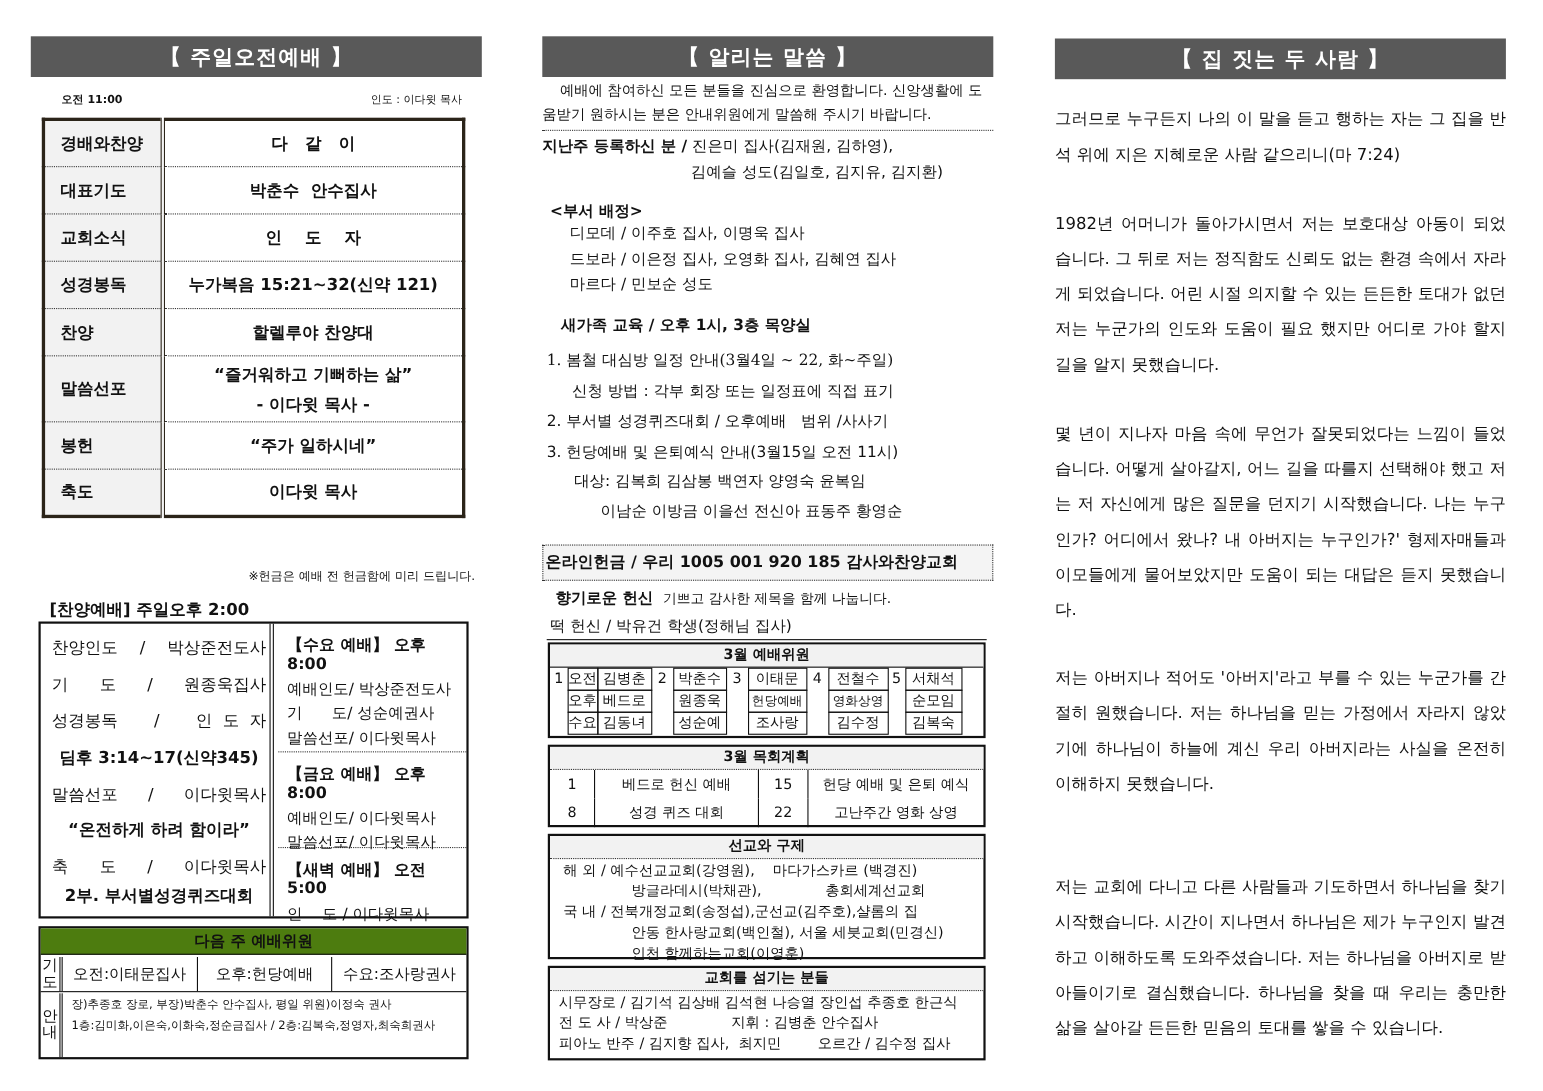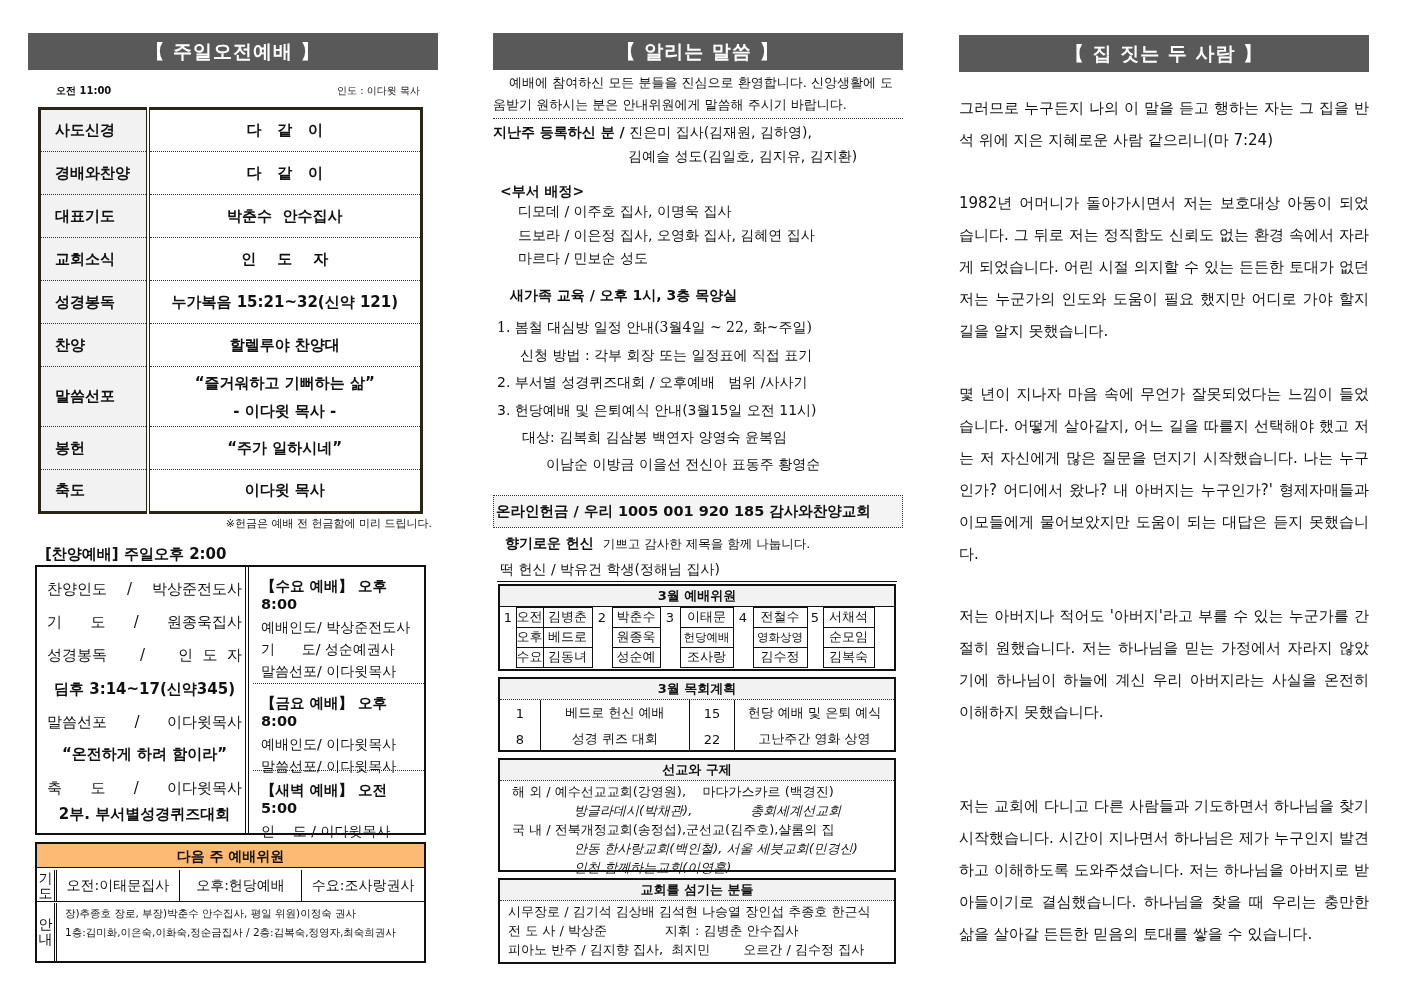--- a/index.html
+++ b/index.html
@@ -24,21 +24,21 @@
   .praise-box { position: absolute; left: 35px; top: 565px; width: 391px; height: 270px; border: 2px solid #111; }
   .praise-left { position: absolute; left: 0; top: 0; width: 212px; height: 100%; border-right: 4px double #111; font-size: 15px; }
   .praise-left .ln { position: absolute; left: 10px; width: 195px; display: flex; justify-content: space-between; }
   .praise-left .center { justify-content: center; font-weight: bold; }
   .praise-right { position: absolute; left: 216px; top: 0; right: 0; height: 100%; font-size: 14px; }
   .wk { position: absolute; left: 0; right: 0; border-bottom: 1px dotted #333; padding-left: 8px; }
   .wk:last-child { border-bottom: none; }
   .wk .h { font-weight: bold; font-size: 14.5px; margin-top: 10px; margin-bottom: 4px; }
   .wk .r { line-height: 22px; }
   .next-box { position: absolute; left: 35px; top: 842px; width: 391px; height: 121px; border: 2px solid #111; font-size: 14px; }
-  .next-box .title { height: 24px; background: #fdba74; border-bottom: 1px solid #111; text-align: center; font-weight: bold; line-height: 24px; }
+  .next-box .title { height: 24px; background: #4d7c0f; border-bottom: 1px solid #111; text-align: center; font-weight: bold; line-height: 24px; }
   .next-box .row1 { position: absolute; top: 26px; left: 0; right: 0; height: 32px; border-bottom: 1px solid #111; display: flex; }
   .next-box .row2 { position: absolute; top: 59px; left: 0; right: 0; bottom: 0; display: flex; }
   .side-lbl { width: 20px; border-right: 3px double #111; display: flex; flex-direction: column; align-items: center; justify-content: center; font-size: 14px; line-height: 15px; }
   .next-box .cells { flex: 1; display: flex; }
   .next-box .cell { flex: 1; border-right: 1px solid #111; display: flex; align-items: center; justify-content: center; font-size: 14px; }
   .next-box .cell:last-child { border-right: none; }
   .next-box .notes { flex: 1; font-size: 10.5px; line-height: 19px; padding-left: 8px; padding-top: 1px; }
 
   
   .mid-text { position: absolute; font-size: 14px; white-space: nowrap; }
@@ -50,41 +50,37 @@
   .mtable .title.dot { border-bottom: 1px dotted #333; }
   .worship-grid { display: grid; grid-template-columns: 16px 27px 49px 20px 48px 20px 53px 20px 54px 16px 51px; }
   .worship-grid div { height: 21px; display: flex; align-items: center; justify-content: center; font-size: 13px; }
   .worship-grid .bx { border: 1px solid #111; margin: -0.5px; }
   .plan-row { display: flex; height: 26px; align-items: center; font-size: 13px; }
   .plan-row .n { width: 40px; text-align: center; }
   .plan-row .t { width: 150px; text-align: center; border-left: 1px solid #111; border-right: 1px solid #111; height: 100%; display: flex; align-items: center; justify-content: center; }
   .plan-row .n2 { width: 44px; text-align: center; }
   .plan-row .t2 { flex: 1; text-align: center; border-left: 1px solid #111; height: 100%; display: flex; align-items: center; justify-content: center; }
   .mission { font-size: 13px; line-height: 19px; padding: 1px 0 16px 12px; }
-  .mission .indent { padding-left: 62px; font-style: italic; }
+  .mission .indent { padding-left: 62px; }
 
   
   .essay { position: absolute; left: 959px; width: 410px; font-size: 15px; line-height: 32px; text-align: justify; }
 </style>
 </head>
 <body>
 
 <div class="banner" style="left:28px;top:33px;width:410px;height:37px;">【 주일오전예배 】</div>
 
 <div class="svc-head">
   <span class="time">오전 11:00</span>
   <span class="leader">인도 : 이다윗 목사</span>
 </div>
 
 <table class="order-table">
   <tbody>
-      <tr>
-        <td class="lbl"><span>사도신경</span></td>
-        <td class="val" style="white-space:pre">다   같   이</td>
-      </tr>
   <tr>
         <td class="lbl"><span>경배와찬양</span></td>
         <td class="val" style="white-space:pre">다   같   이</td>
       </tr>
   <tr>
         <td class="lbl"><span>대표기도</span></td>
         <td class="val" style="white-space:pre">박춘수  안수집사</td>
       </tr>
   <tr>
         <td class="lbl"><span>교회소식</span></td>

